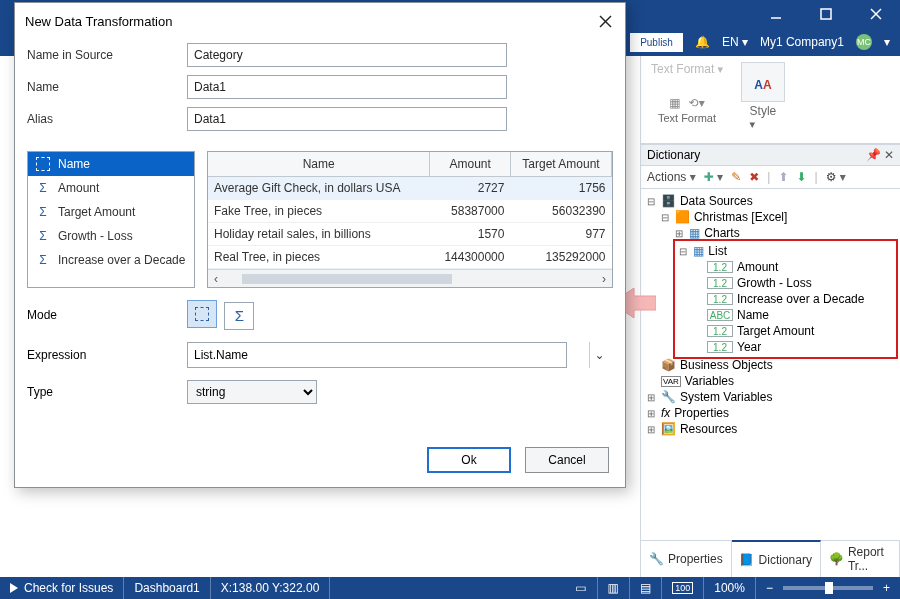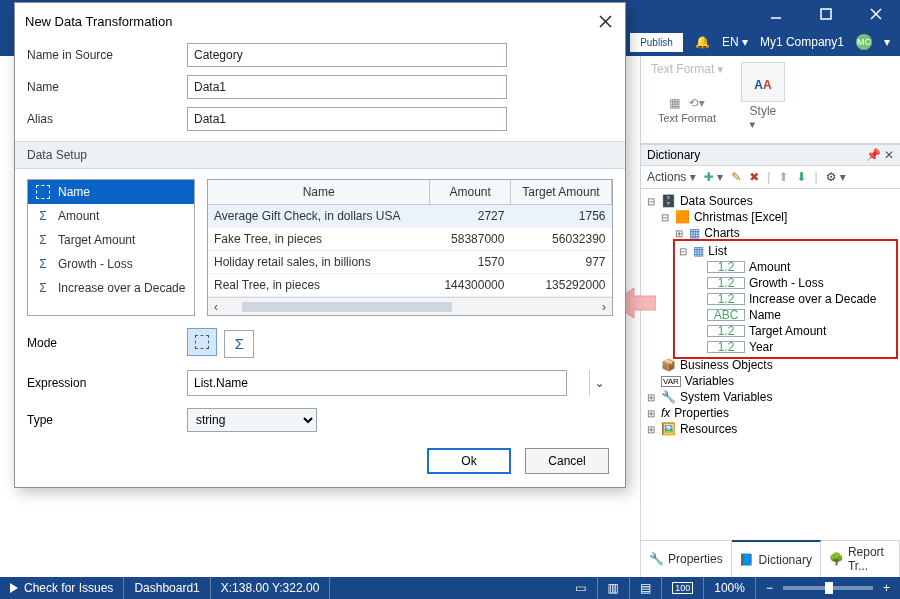--- a/index.html
+++ b/index.html
@@ -30,21 +30,21 @@
 .dict-panel { flex:1; display:flex; flex-direction:column; border-top:1px solid #d0d7de; }
 .dict-header { background:#eef1f4; border-bottom:1px solid #d0d7de; padding:3px 6px; display:flex; align-items:center; justify-content:space-between; }
 .dict-header .pin { color:#555; font-size:11px; }
 .dict-toolbar { border-bottom:1px solid #d0d7de; padding:4px 6px; display:flex; align-items:center; gap:8px; color:#444; }
 .dict-toolbar .drop::after{content:" \25BE"; color:#666;}
 
 .tree { flex:1; overflow:auto; padding:4px 4px 4px 2px; }
 .tree ul { list-style:none; margin-left:14px; }
 .tree li { padding:1px 0 1px 2px; white-space:nowrap; display:flex; align-items:center; gap:4px; }
 .tree li > .twist { width:10px; display:inline-block; color:#666; font-size:10px; }
-.tree .leaf-icon { width:38px; height:12px; border:1px solid #9aa; font-size:12px; color:#4a6; display:inline-flex; align-items:center; justify-content:center; }
+.tree .leaf-icon { width:26px; height:12px; border:1px solid #9aa; font-size:10px; color:#4a6; display:inline-flex; align-items:center; justify-content:center; }
 
 .red-box { border:2px solid #d41c1c; margin:-2px; padding:2px; }
 
 .dict-tabs { border-top:1px solid #d0d7de; display:flex; }
 .dict-tabs .tab { padding:4px 8px; border-right:1px solid #d0d7de; display:flex; align-items:center; gap:4px; color:#333; }
 .dict-tabs .tab.active { background:#fff; border-top:2px solid #19478a; margin-top:-1px; }
 
 
 .dialog { position:absolute; left:14px; top:2px; width:612px; height:486px; background:#fff; border:1px solid #8a8f94; box-shadow:4px 4px 14px rgba(0,0,0,.25); z-index:10; display:flex; flex-direction:column; }
 .dlg-title { display:flex; align-items:center; justify-content:space-between; padding:8px 10px 6px; }
@@ -278,21 +278,20 @@
 
   <div class="dlg-form">
     <label>Name in Source</label>
     <input value="Category" style="">
     <label>Name</label>
     <input value="Data1" style="">
     <label>Alias</label>
     <input value="Data1" style="">
   </div>
 
-  <div class="section-bar">Data Setup</div>
 
   <div class="setup-row">
     <div class="field-list" id="field-list">
         <div class="item selected">
           <span class="dim-icon"></span>
           <span>Name</span>
         </div>
         <div class="item">
           <span class="sigma">Σ</span>
           <span>Amount</span>

